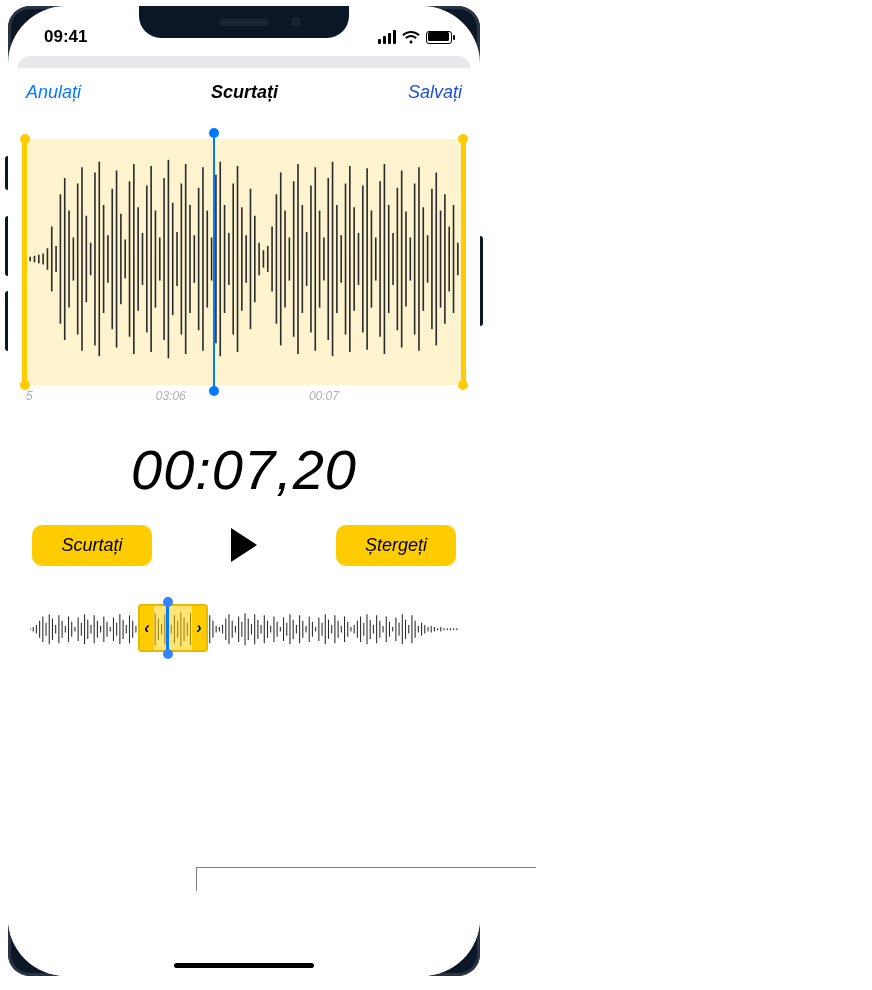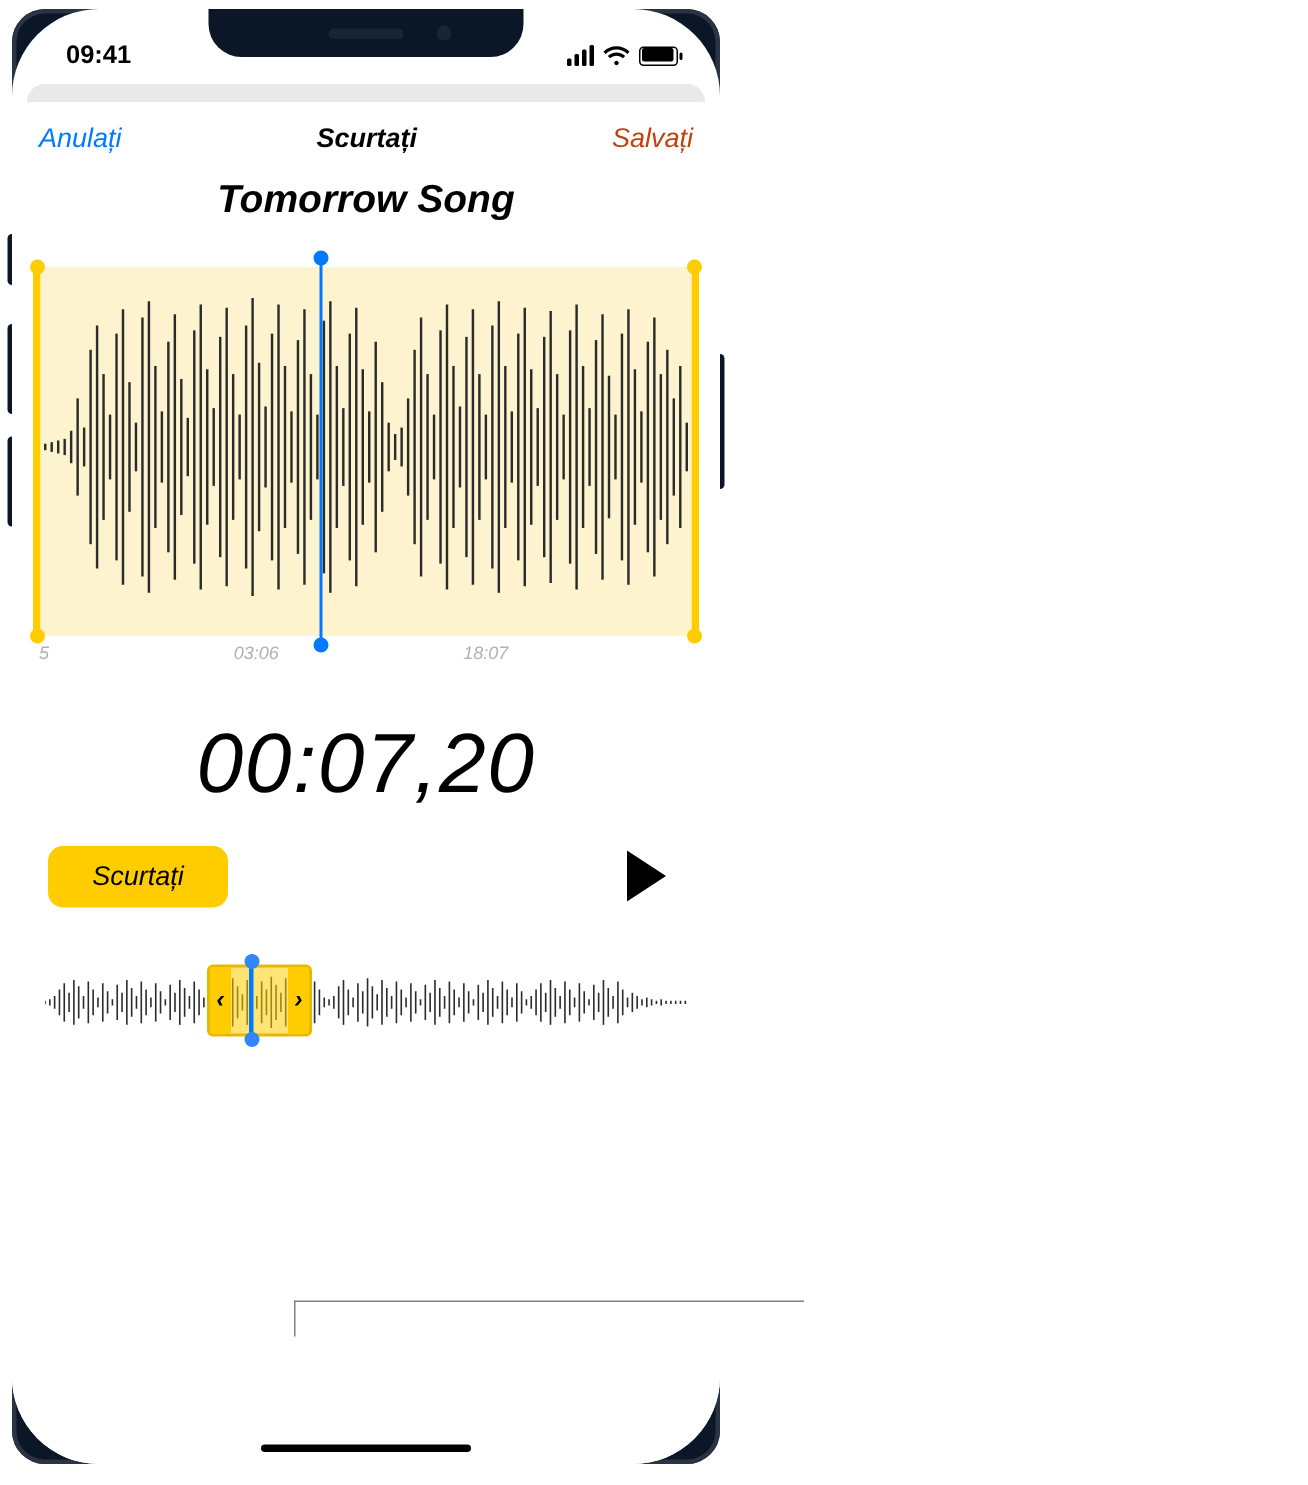--- a/index.html
+++ b/index.html
@@ -80,21 +80,21 @@
     border-radius: 14px 14px 0 0;
     display:flex; flex-direction:column;font-style:italic;
   }
   .nav {
     display:flex; align-items:center; justify-content:space-between;
     padding: 14px 18px 6px 18px;
     font-size: 18px;
   }
   .nav .cancel { color:#007aff; }
   .nav .title  { font-weight:600; color:#000; }
-  .nav .save   { color:#c2410c; }
+  .nav .save   { color:#1d4ed8; }
 
   .rec-title { text-align:center; font-size: 26px; font-weight:700; margin-top: 8px; }
   .rec-meta  { text-align:center; font-size: 14px; color:#8e8e93; margin-top:4px; margin-bottom: 20px;}
 
   .wave-area {
     position: relative;
     margin: 30px 14px 0 14px;
     height: 270px;
   }
   .sel-band {
@@ -199,21 +199,20 @@
 
       <div class="sheet-back"></div>
 
       <div class="sheet">
         <div class="nav">
           <span class="cancel">Anulați</span>
           <span class="title">Scurtați</span>
           <span class="save">Salvați</span>
         </div>
 
-        <div class="rec-title">Tomorrow Song</div>
 
         <div class="wave-area">
           <div class="sel-band"></div>
           <span class="sel-dot tl"></span>
           <span class="sel-dot bl"></span>
           <span class="sel-dot tr"></span>
           <span class="sel-dot br"></span>
 
           <svg class="wave-svg" viewBox="0 0 400 200" preserveAspectRatio="none">
             <g stroke="#2b2b2b" stroke-width="1.5">
@@ -321,34 +320,35 @@
           </svg>
 
           <div class="playhead">
             <span class="ph-dot top"></span>
             <span class="ph-dot bot"></span>
           </div>
 
           <div class="ticks">
             <span>5</span>
             <span>03:06</span>
-            <span>18:07</span>
+            <span>00:07</span>
             <span></span>
           </div>
         </div>
 
         <div class="timecode">00:07,20</div>
 
         <div class="controls">
           <div class="pill">Scurtați</div>
           <div class="play-btn">
             <svg width="34" height="38" viewBox="0 0 34 38">
               <path d="M4 2 L30 19 L4 36 Z" fill="#000"></path>
             </svg>
           </div>
+          <div class="pill">Ștergeți</div>
         </div>
 
         <div class="overview">
           <svg class="ov-wave" viewBox="0 0 400 36" preserveAspectRatio="none">
             <g stroke="#2b2b2b" stroke-width="1">
               <line x1="0" y1="17" x2="0" y2="19"></line>
                 <line x1="3" y1="16" x2="3" y2="20"></line>
                 <line x1="6" y1="14" x2="6" y2="22"></line>
                 <line x1="9" y1="10" x2="9" y2="26"></line>
                 <line x1="12" y1="6" x2="12" y2="30"></line>

